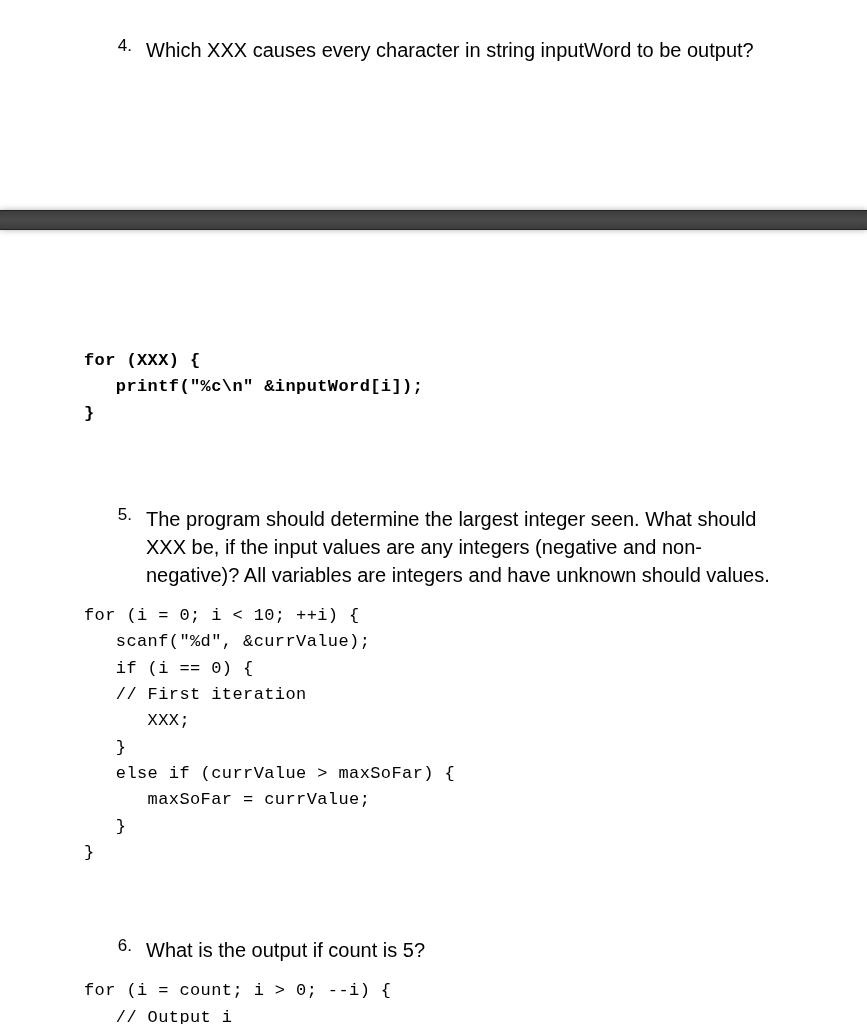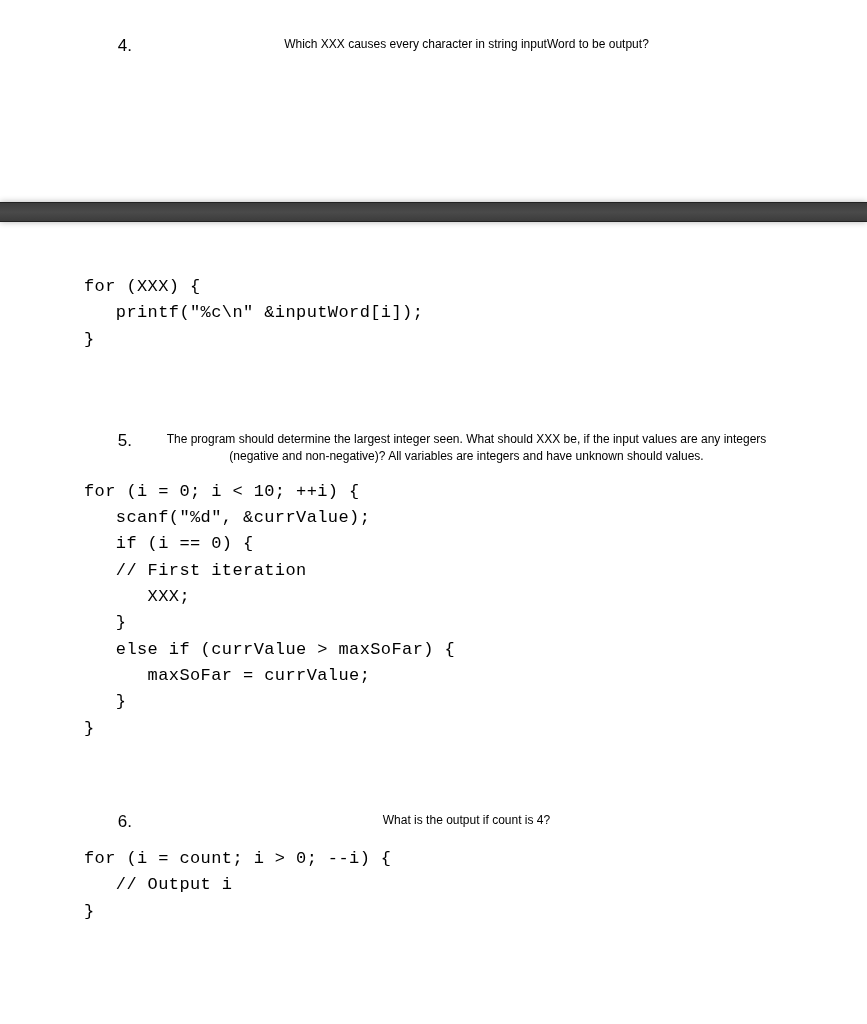--- a/index.html
+++ b/index.html
@@ -25,24 +25,23 @@
     align-items: flex-start;
     margin-bottom: 14px;
   }
   .question-number {
     min-width: 28px;
     text-align: right;
     font-size: 17px;
     margin-right: 14px;
   }
   .question-text {
-    font-size: 12px;
+    font-size: 20px;
     line-height: 1.4;
     flex: 1;
-    text-align: center;
   }
   .q4-row {
     padding-left: 24px;
   }
   .divider-band {
     width: 100%;
     height: 20px;
     background: linear-gradient(to bottom, #3c3c3c 0%, #4a4a4a 50%, #3c3c3c 100%);
     margin-top: 146px;
     border-top: 1px solid #222;
@@ -53,22 +52,23 @@
     padding: 0 80px 40px 80px;
   }
   .code-block {
     font-family: "Courier New", Courier, monospace;
     font-size: 17px;
     white-space: pre;
     line-height: 1.55;
     letter-spacing: 0.4px;
   }
   .code-q4 {
-    margin-top: 52px;
+    margin-top: 118px;
     margin-left: 4px;
+    font-weight: bold;
   }
   .q5-row {
     margin-top: 78px;
     padding-left: 24px;
   }
   .code-q5 {
     margin-top: 10px;
     margin-left: 4px;
   }
   .q6-row {
@@ -111,21 +111,21 @@
    // First iteration
       XXX;
    }
    else if (currValue &gt; maxSoFar) {
       maxSoFar = currValue;
    }
 }</div>
 
     <div class="question-row q6-row">
       <span class="question-number">6.</span>
-      <span class="question-text">What is the output if count is 4?</span>
+      <span class="question-text">What is the output if count is 5?</span>
     </div>
 
     <div class="code-block code-q6">for (i = count; i &gt; 0; --i) {
    // Output i
 }</div>
 
   </div>
 
 </div>
 

